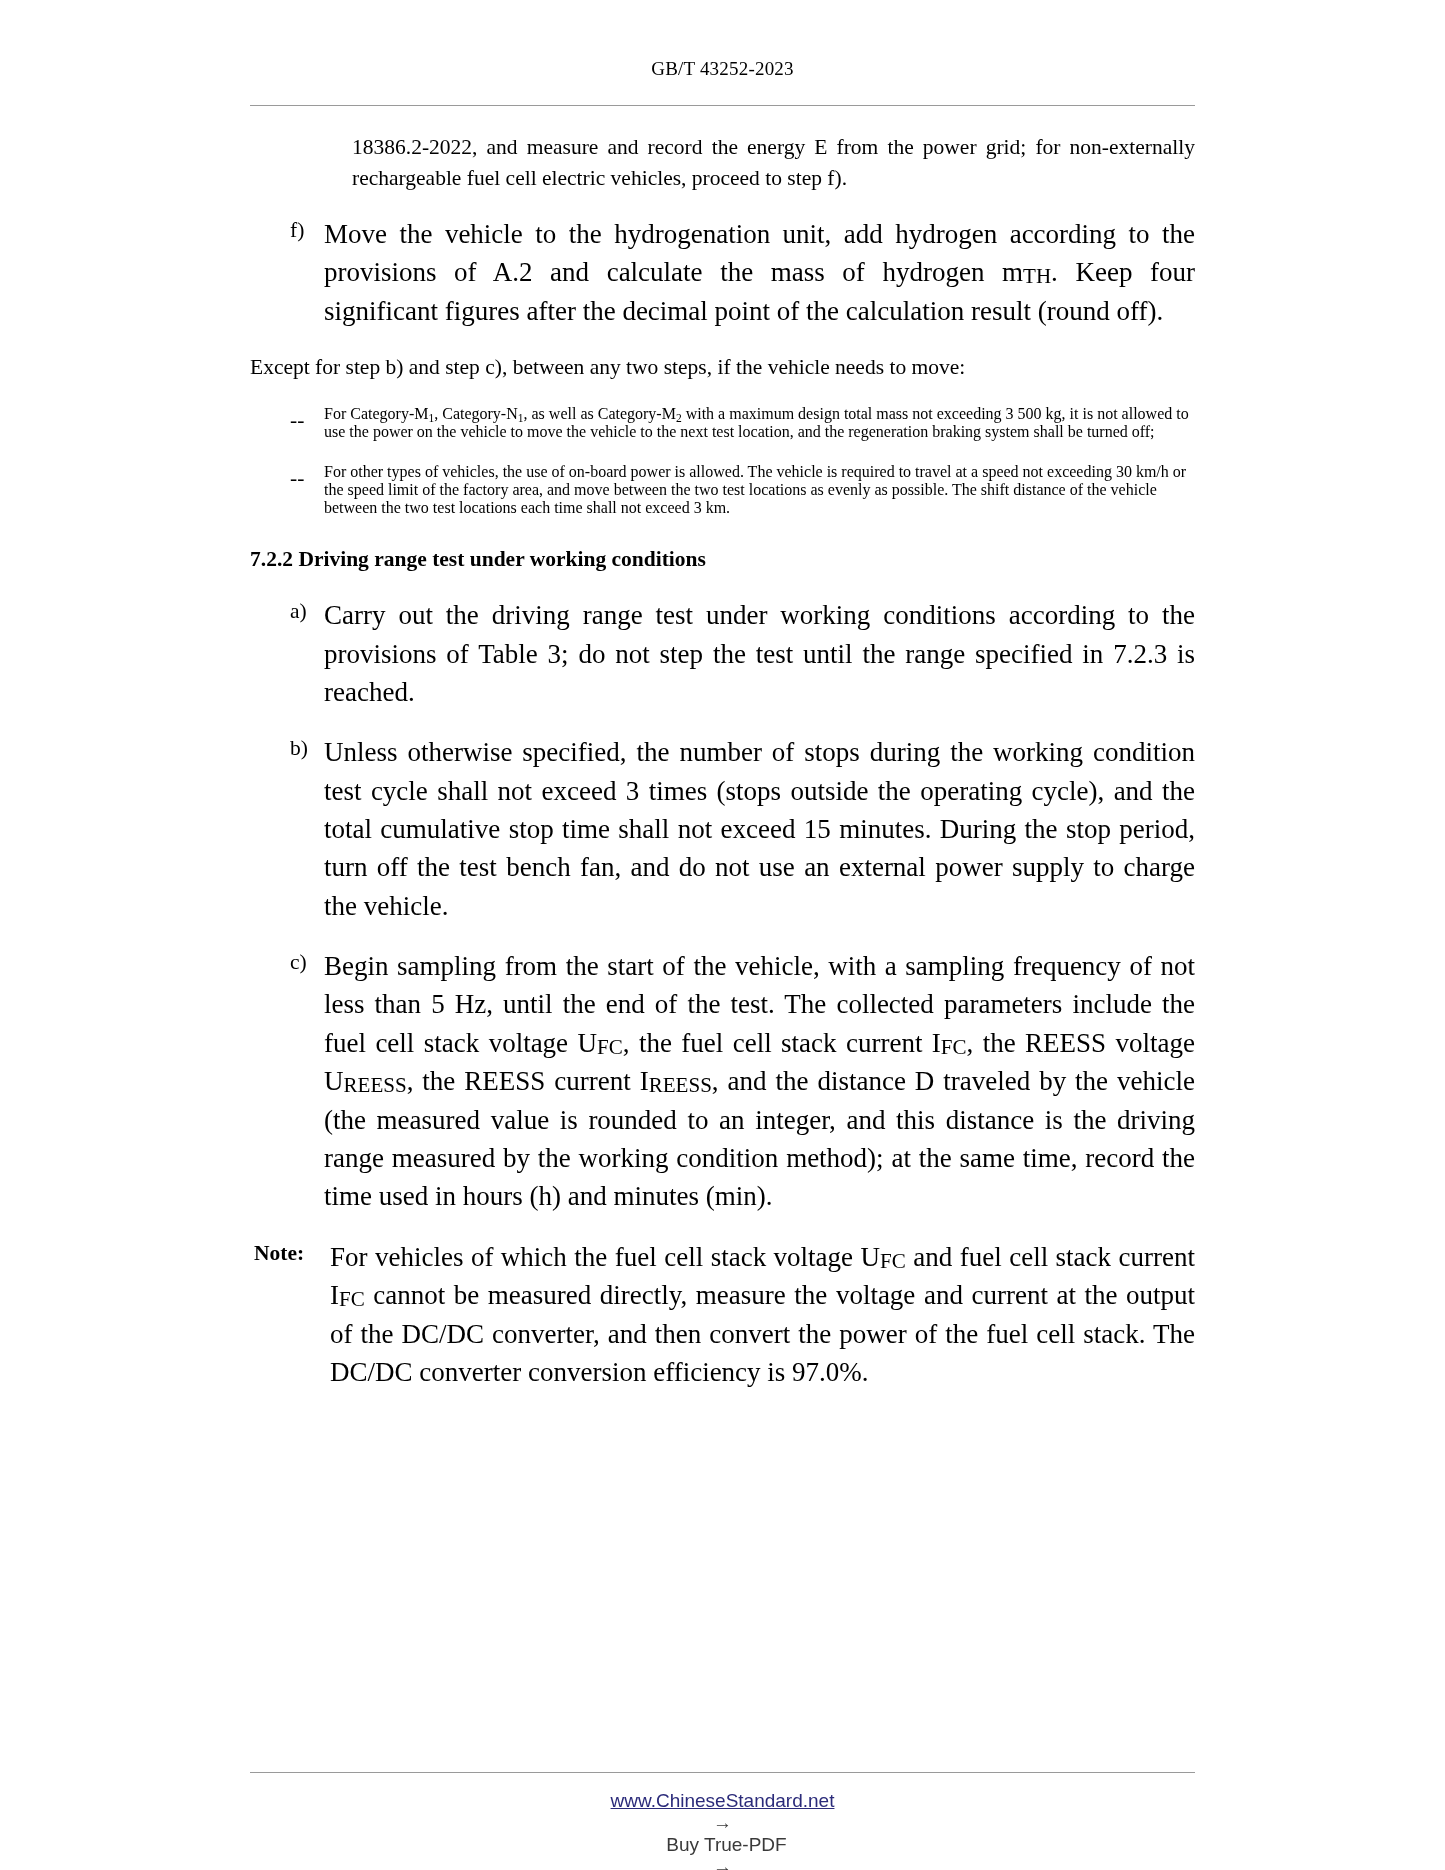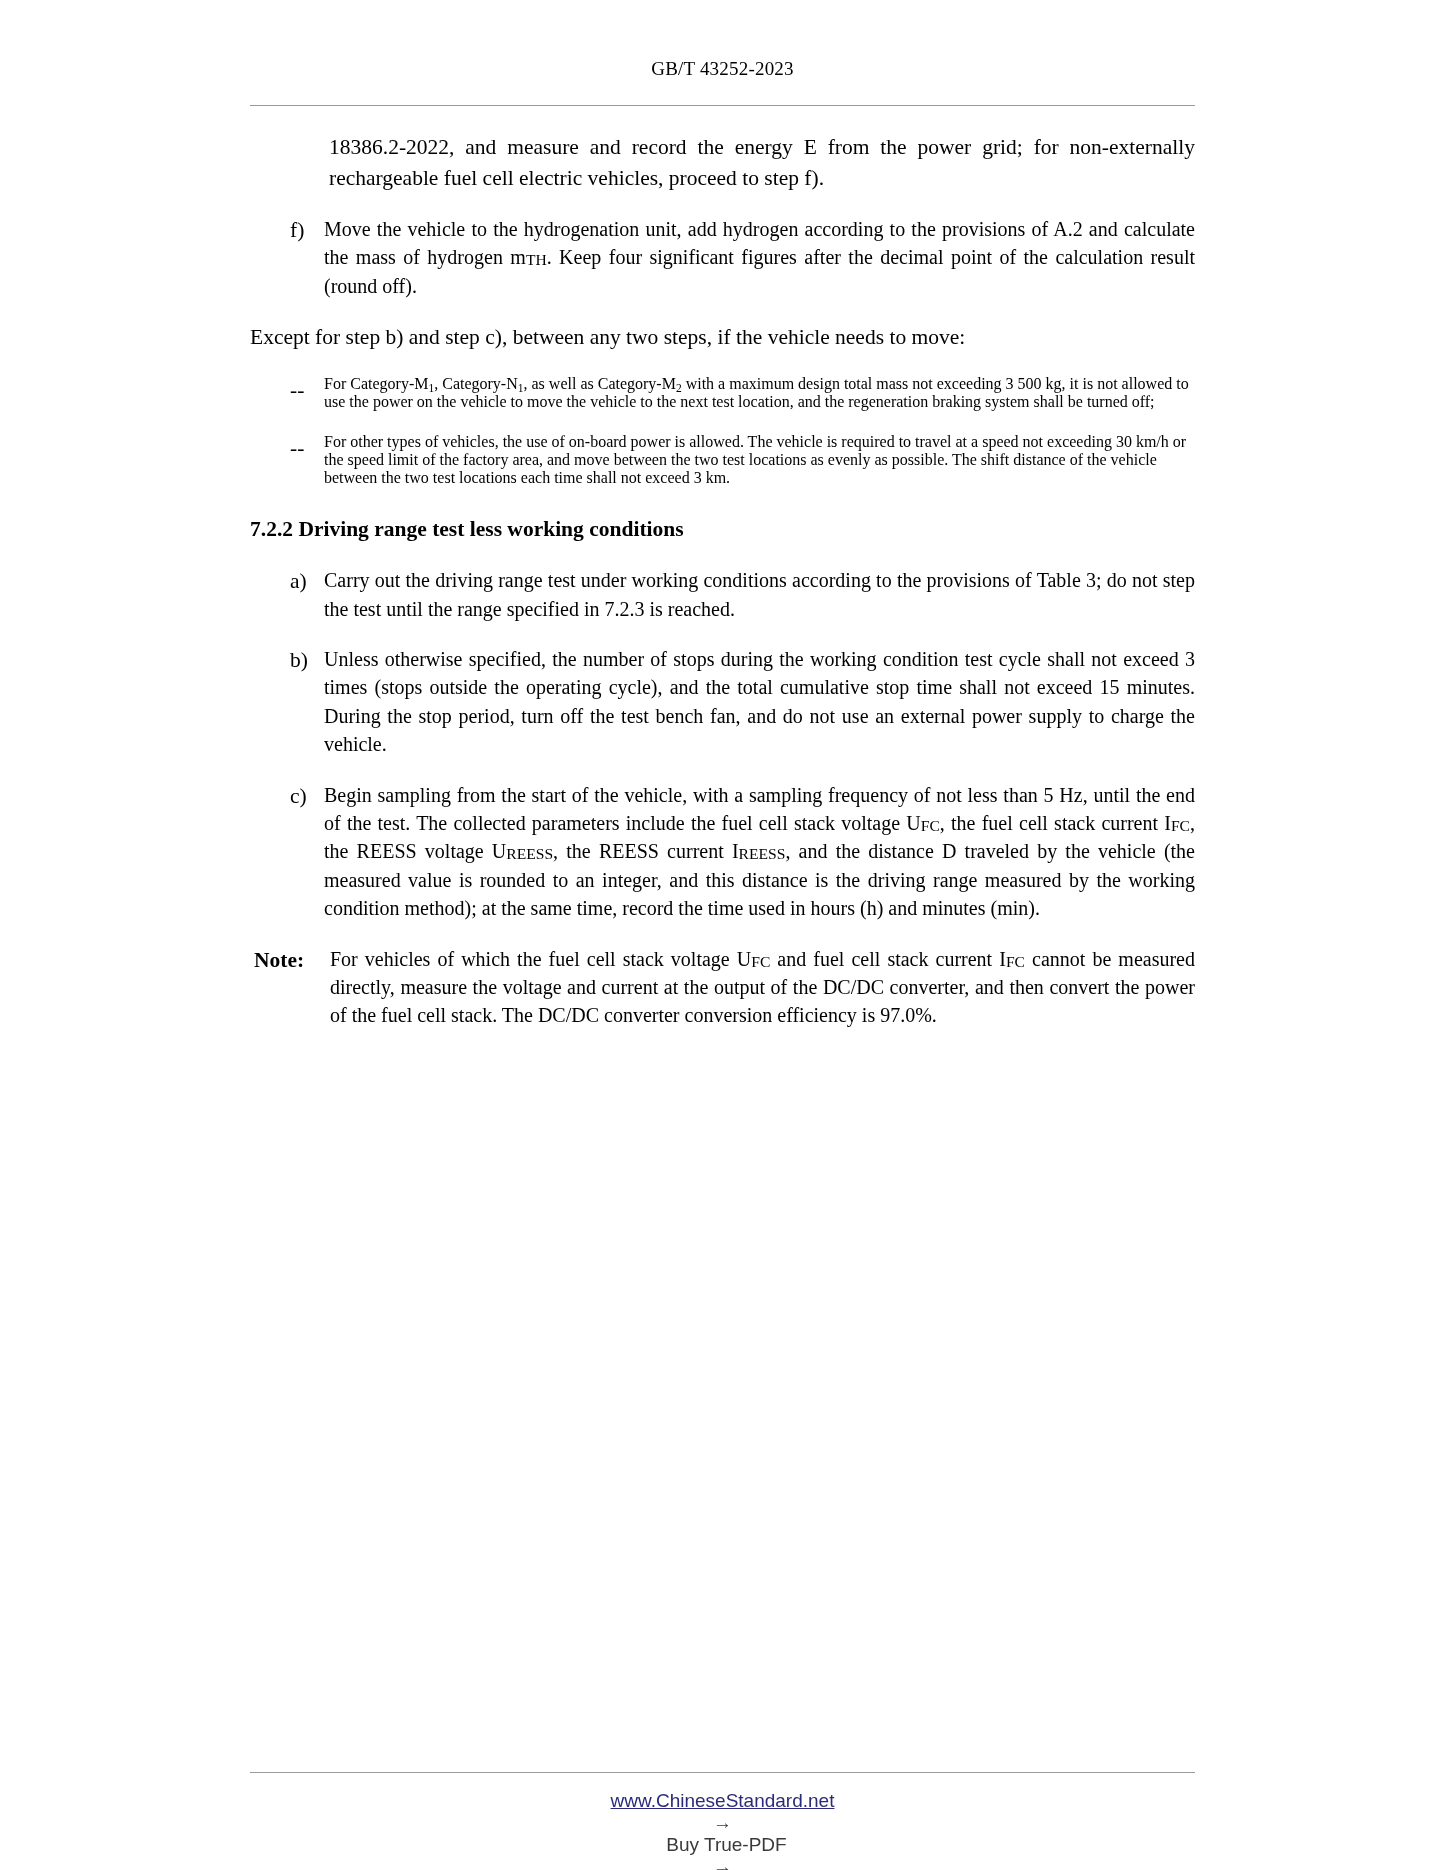--- a/index.html
+++ b/index.html
@@ -46,41 +46,41 @@
     width: 945px;
   }
   p {
     margin: 0 0 22px 0;
     font-size: 21.5px;
     line-height: 1.42;
     text-align: justify;
     text-justify: inter-word;
   }
   .indent-plain {
-    margin-left: 79px;
+    margin-left: 102px;
   }
   .list-item {
     display: flex;
     margin-left: 40px;
     margin-bottom: 22px;
   }
   .list-item .marker {
     flex: 0 0 auto;
     width: 34px;
     font-size: 21.5px;
     line-height: 1.42;
   }
   .list-item .marker.note {
     width: 76px;
     font-weight: bold;
     margin-left: -36px;
   }
   .list-item .body {
     flex: 1 1 auto;
-    font-size: 20px;
+    font-size: 27px;
     line-height: 1.42;
     text-align: justify;
     text-justify: inter-word;
   }
   .dash-item {
     display: flex;
     margin-left: 40px;
     margin-bottom: 22px;
   }
   .dash-item .marker {
@@ -163,21 +163,21 @@
     <div class="dash-item">
       <div class="marker">--</div>
       <div class="body"><span>For Category-M</span><sub>1</sub><span>, Category-N</span><sub>1</sub><span>, as well as Category-M</span><sub>2</sub><span> with a maximum design total mass not exceeding 3 500 kg, it is not allowed to use the power on the vehicle to move the vehicle to the next test location, and the regeneration braking system shall be turned off;</span></div>
     </div>
 
     <div class="dash-item">
       <div class="marker">--</div>
       <div class="body">For other types of vehicles, the use of on-board power is allowed. The vehicle is required to travel at a speed not exceeding 30 km/h or the speed limit of the factory area, and move between the two test locations as evenly as possible. The shift distance of the vehicle between the two test locations each time shall not exceed 3 km.</div>
     </div>
 
-    <h3 class="section">7.2.2 Driving range test less working conditions</h3>
+    <h3 class="section">7.2.2 Driving range test under working conditions</h3>
 
 
     <div class="list-item">
       <div class="marker">a)</div>
       <div class="body">Carry out the driving range test under working conditions according to the provisions of Table 3; do not step the test until the range specified in 7.2.3 is reached.</div>
     </div>
 
     <div class="list-item">
       <div class="marker">b)</div>
       <div class="body">Unless otherwise specified, the number of stops during the working condition test cycle shall not exceed 3 times (stops outside the operating cycle), and the total cumulative stop time shall not exceed 15 minutes. During the stop period, turn off the test bench fan, and do not use an external power supply to charge the vehicle.</div>

